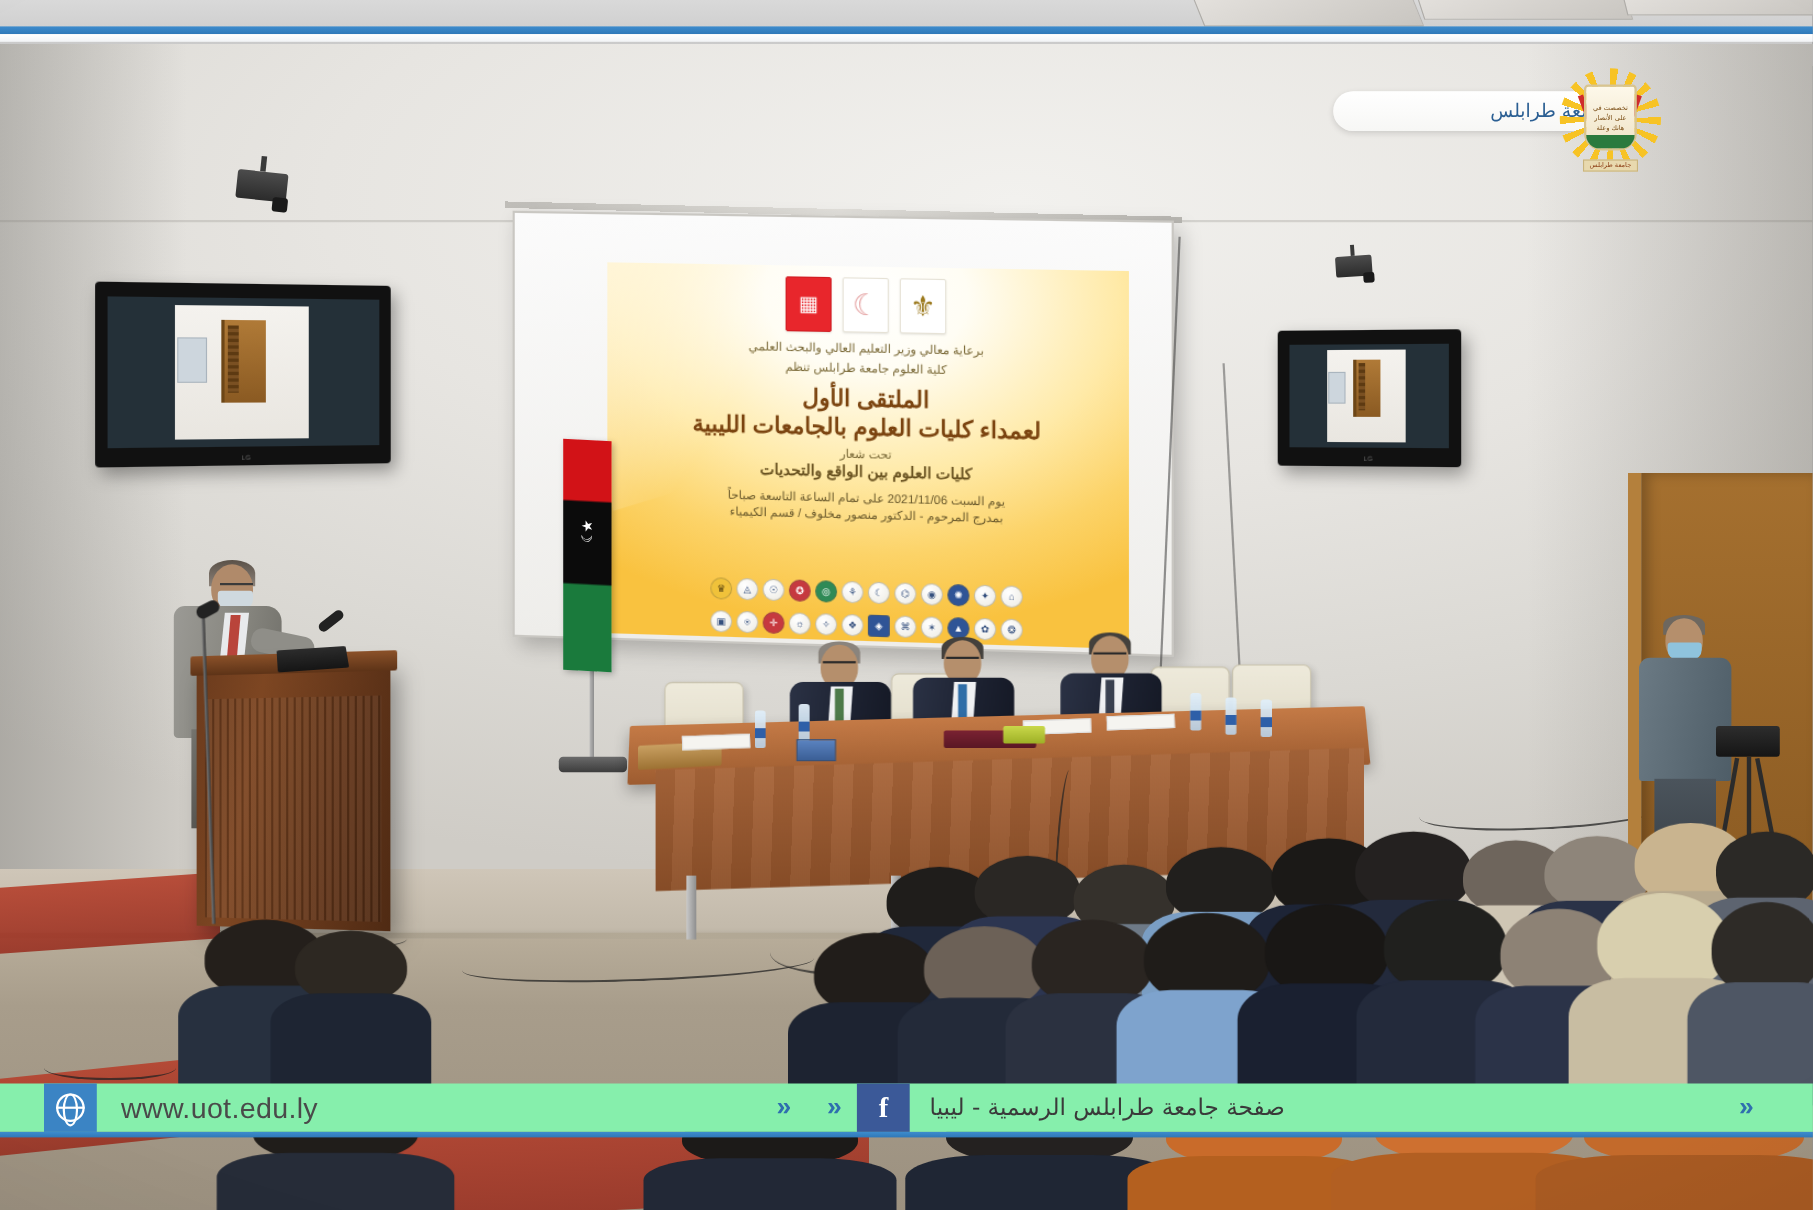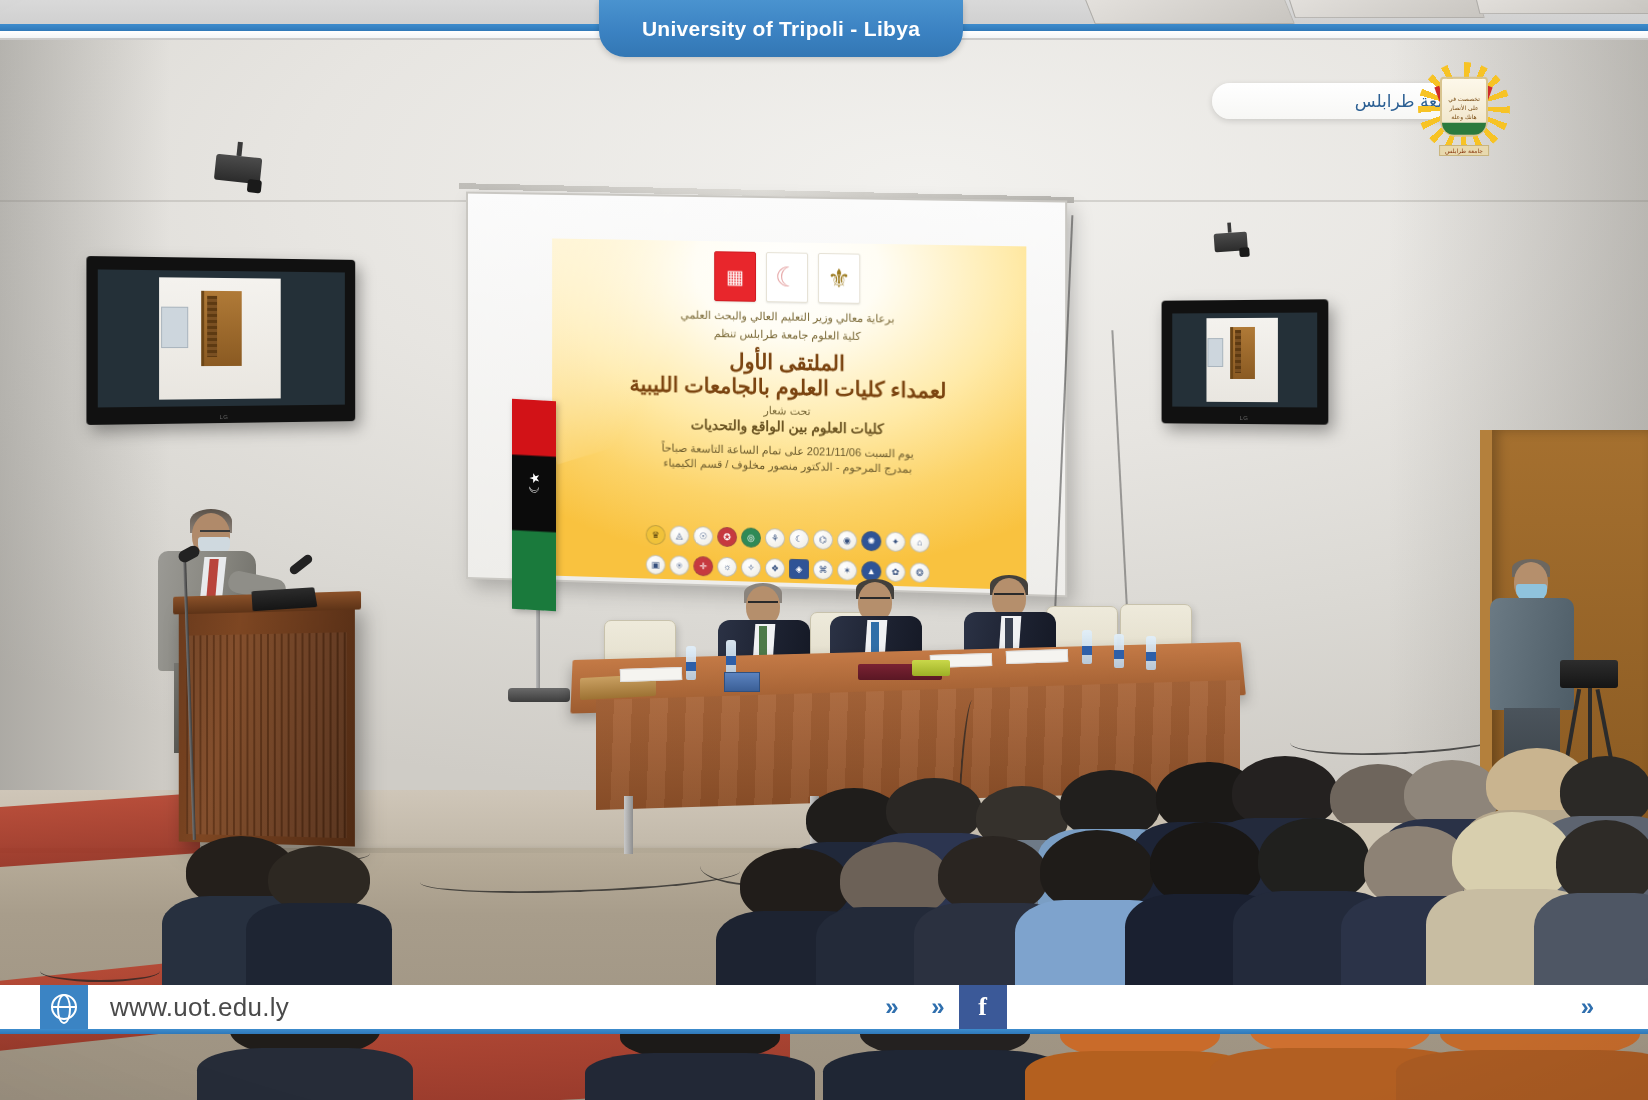--- a/index.html
+++ b/index.html
@@ -501,21 +501,21 @@
   .crest-ribbon {
     position:absolute; left:50%; bottom:2px; transform:translateX(-50%);
     background:#e8d9ae; border:1px solid #c9b47d;
     padding:1px 5px; font-size:6px; color:#8a3b12; white-space:nowrap;
     direction:rtl; font-family:"DejaVu Sans", sans-serif;
   }
 
   
   .bottom-bar {
     position:absolute; left:0; top:985px; width:100%; height:44px;
-    background:#ffffff; z-index:45;
+    background:#86efac; z-index:45;
     display:flex; align-items:stretch;
   }
   .bottom-rule {
     position:absolute; left:0; top:1029px; width:100%; height:5px;
     background:linear-gradient(180deg,#3d8ccd,#2f78b8); z-index:45;
   }
   .bb-spacer { width:40px; }
   .bb-icon-box {
     width:48px; background:#3b84c4;
     display:flex; align-items:center; justify-content:center;
@@ -893,23 +893,20 @@
         <div class="h" style="background:#c36a2b;"></div>
         <div class="b" style="background:#a85a22;"></div>
       </div>
 
     <div class="vignette"></div>
   </div>
 
   <div class="top-rule"></div>
   <div class="top-rule-under"></div>
 
-  <div class="top-tab">
-    <span class="top-tab-text">University of Tripoli - Libya</span>
-  </div>
 
   <div class="uni-pill">
     <span class="uni-pill-text">جامعة طرابلس</span>
   </div>
   <div class="uni-crest">
     <div class="crest-rays"></div>
     <div class="crest-red" style="left:22px;top:28px;transform:rotate(-20deg);"></div>
     <div class="crest-red" style="left:68px;top:28px;transform:rotate(20deg);"></div>
     <div class="crest-shield">
       <span class="crest-line">تخصصت في</span>
@@ -933,20 +930,21 @@
 
     <div class="bb-chev">»</div>
 
 
     <div class="bb-chev">»</div>
 
     <div class="bb-icon-box fb">
       <span class="bb-fb">f</span>
     </div>
 
+    <div class="bb-fb-text">صفحة جامعة طرابلس الرسمية - ليبيا</div>
 
     <div class="bb-grow"></div>
 
     <div class="bb-chev">»</div>
     <div class="bb-spacer"></div>
   </div>
   <div class="bottom-rule"></div>
 
 </div>
 

